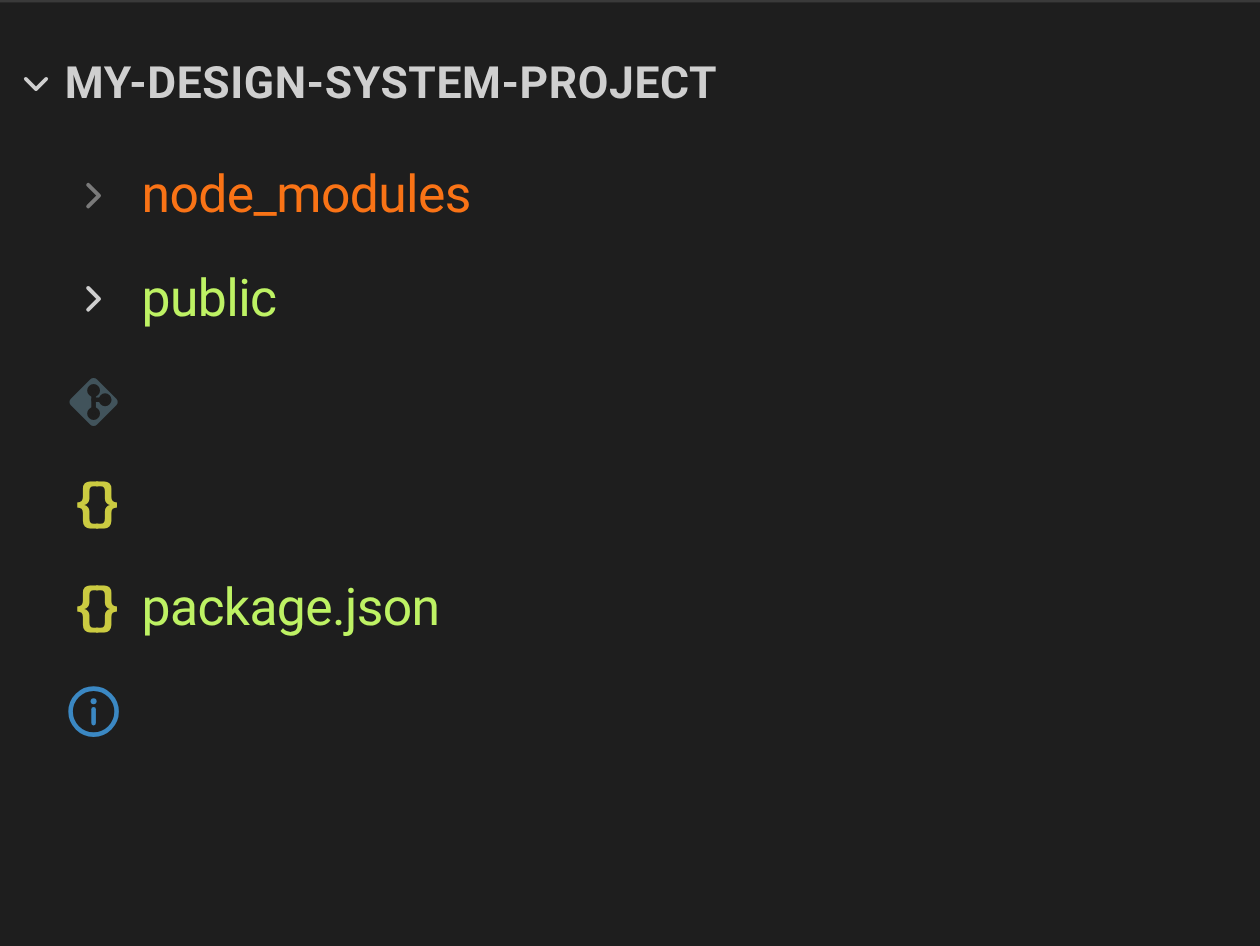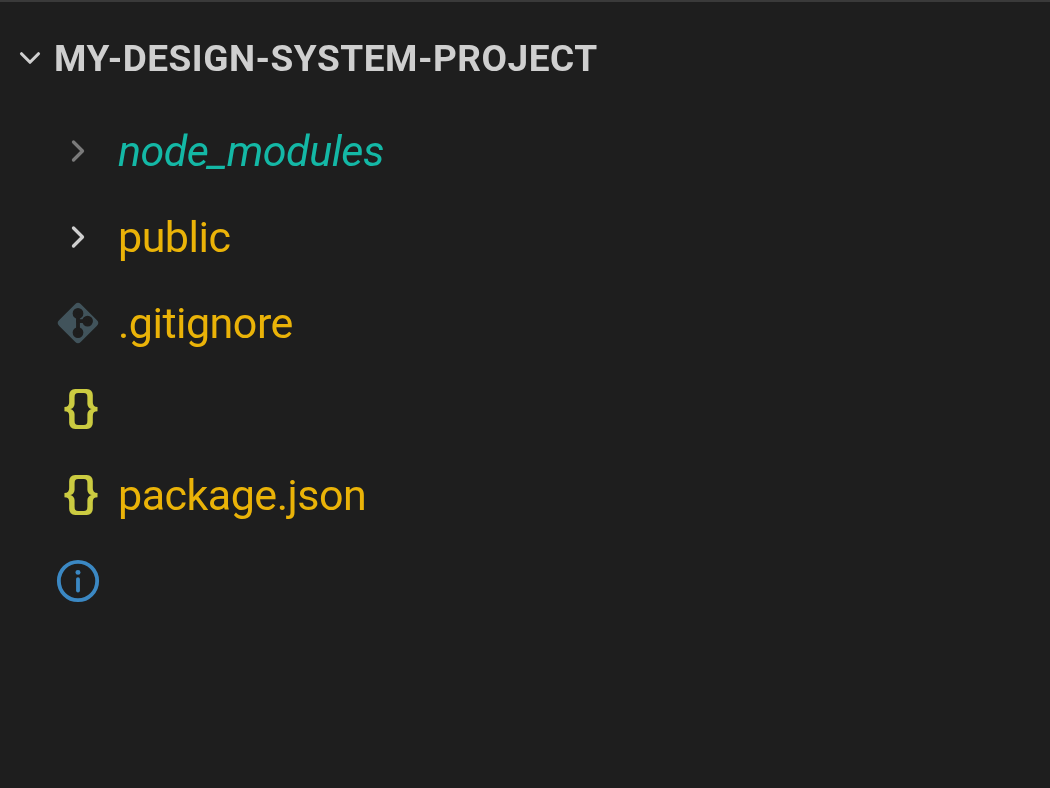--- a/index.html
+++ b/index.html
@@ -9,21 +9,21 @@
     }
     body {
       width: 1050px;
       height: 788px;
       background-color: #1e1e1e;
       font-family: -apple-system, BlinkMacSystemFont, "Segoe UI", Roboto, sans-serif;
       overflow: hidden;
       border-top: 2px solid #3a3a3a;
     }
     .explorer {
-      padding-top: 28px;
+      padding-top: 40px;
     }
     .project-header {
       display: flex;
       align-items: center;
       padding-left: 12px;
       height: 56px;
       cursor: pointer;
     }
     .chevron-down {
       width: 36px;
@@ -52,29 +52,28 @@
     }
     .item-icon {
       width: 56px;
       height: 56px;
       display: flex;
       align-items: center;
       justify-content: center;
       flex-shrink: 0;
     }
     .item-label {
-      color: #eab308;
+      color: #bef264;
       font-size: 43px;
       font-weight: 400;
       margin-left: 12px;
       letter-spacing: -0.5px;
     }
     .dim .item-label {
-      color: #14b8a6;
-      font-style: italic;
+      color: #f97316;
     }
     .json-icon {
       color: #cbcb41;
       font-size: 42px;
       font-weight: 700;
       font-family: "Courier New", monospace;
       letter-spacing: -6px;
       line-height: 1;
     }
     .info-icon-svg {
@@ -125,21 +124,20 @@
           </g>
           <g stroke="#1e1e1e" stroke-width="2" stroke-linecap="round">
             <line x1="12" y1="7" x2="12" y2="17"></line>
             <circle cx="12" cy="7" r="1.8" fill="#1e1e1e"></circle>
             <circle cx="12" cy="17" r="1.8" fill="#1e1e1e"></circle>
             <line x1="12" y1="11" x2="17" y2="11"></line>
             <circle cx="17" cy="11" r="1.8" fill="#1e1e1e"></circle>
           </g>
         </svg>
       </span>
-      <span class="item-label">.gitignore</span>
     </div>
 
     <div class="tree-item">
       <span class="item-icon">
         <span class="json-icon">{ }</span>
       </span>
     </div>
 
     <div class="tree-item">
       <span class="item-icon">

